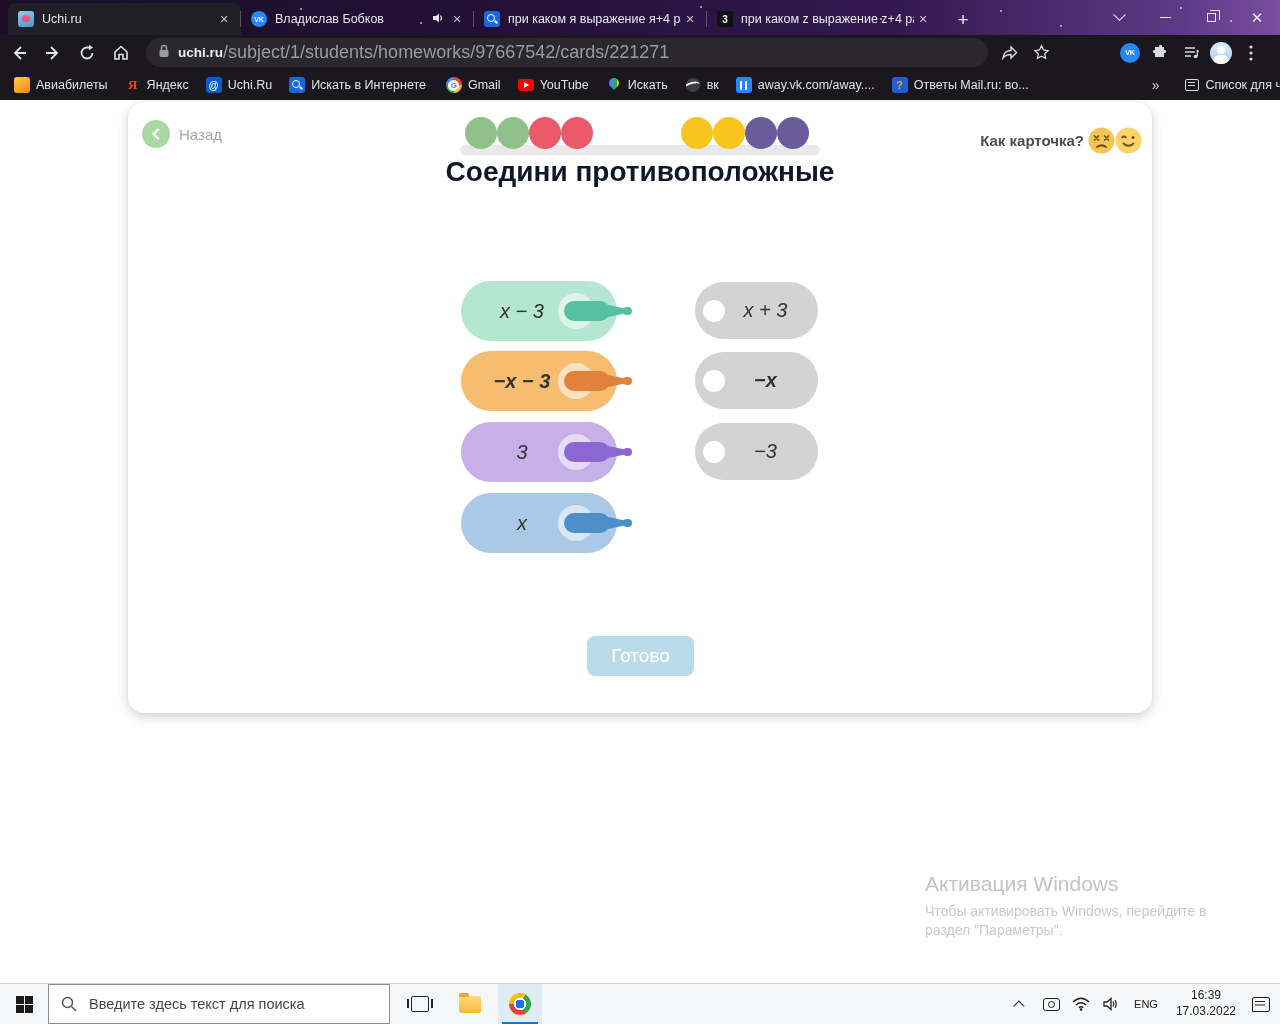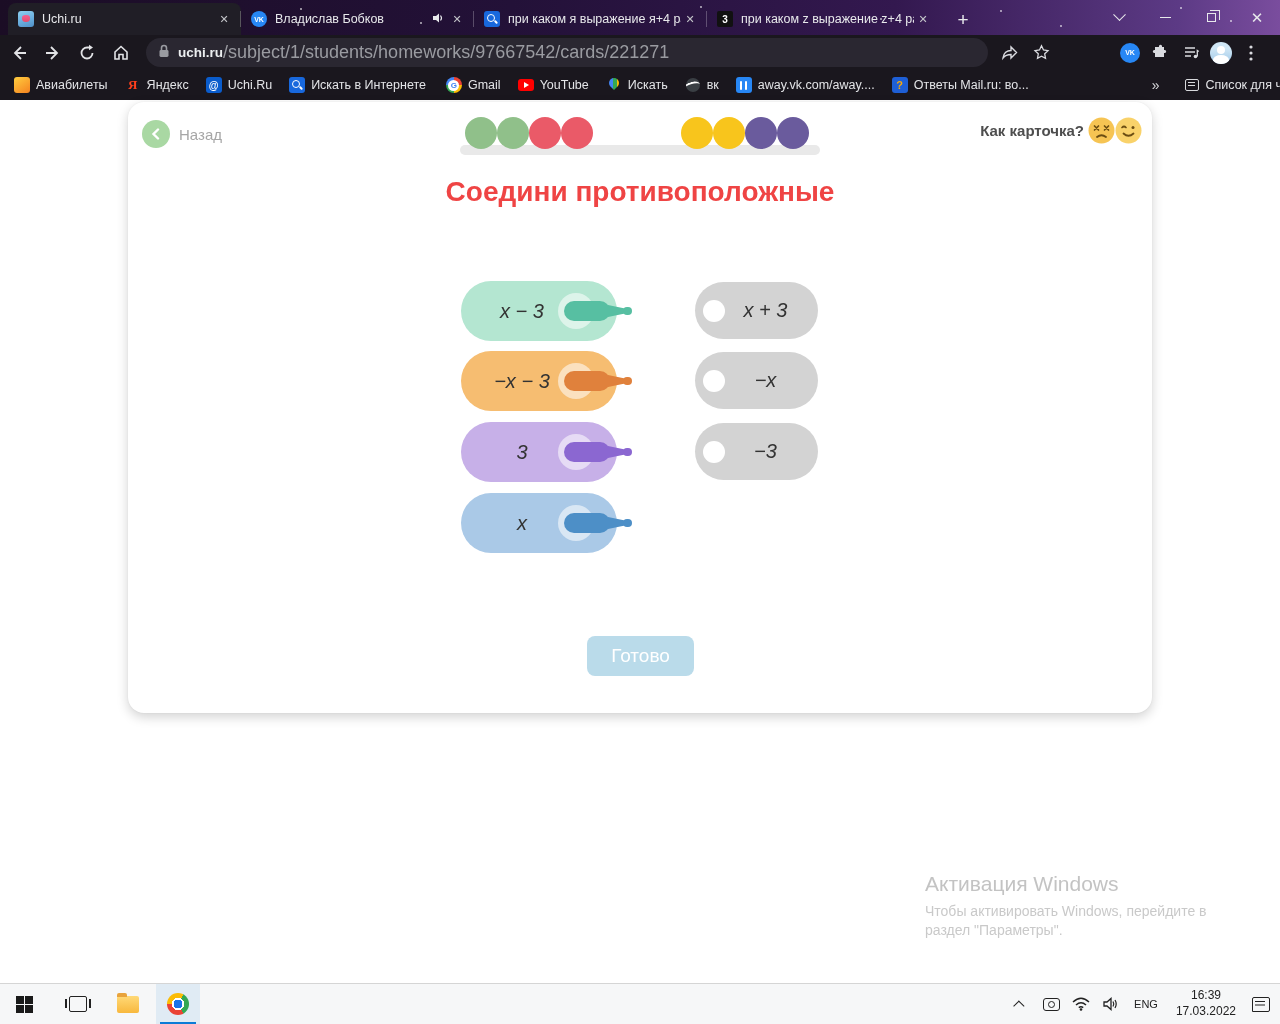--- a/index.html
+++ b/index.html
@@ -91,29 +91,29 @@
     border-radius:16px; box-shadow:0 4px 12px rgba(0,0,0,.18), 0 0 2px rgba(0,0,0,.06); }
 
   .back-btn { position:absolute; left:14px; top:18px; display:flex; align-items:center; gap:9px; cursor:pointer; }
   .back-circle { width:28px; height:28px; border-radius:50%; background:#a9d8a3; display:flex; align-items:center; justify-content:center; }
   .back-label { color:#a6a6a6; font-size:15px; }
 
   .progress { position:absolute; left:332px; top:15px; width:360px; height:42px; }
   .progress-track { position:absolute; left:0; top:28px; width:360px; height:10px; border-radius:5px; background:#e9e9e9; }
   .pdot { position:absolute; top:0; width:32px; height:32px; border-radius:50%; }
 
-  .feedback { position:absolute; right:10px; top:15px; display:flex; align-items:center; gap:0; }
+  .feedback { position:absolute; right:10px; top:25px; display:flex; align-items:center; gap:0; }
   .feedback-label { color:#4e4e4e; font-size:15px; font-weight:bold; margin-right:4px; }
   .emoji { width:27px; height:27px; cursor:pointer; }
 
-  .card-title { position:absolute; left:0; top:74px; width:1024px; text-align:center;
-    font-size:28px; font-weight:bold; color:#ef4444; }
+  .card-title { position:absolute; left:0; top:54px; width:1024px; text-align:center;
+    font-size:28px; font-weight:bold; color:#0f172a; }
 
   .match-row { position:absolute; left:333px; width:357px; height:60px; }
-  .row-0 { top:179px; } .row-1 { top:249px; } .row-2 { top:320px; } .row-3 { top:391px; }
+  .row-0 { top:179px; } .row-1 { top:249px;font-weight:bold; } .row-2 { top:320px; } .row-3 { top:391px; }
   .pill { border-radius:30px; display:flex; align-items:center; justify-content:center; }
   .pill-left { position:absolute; left:0; top:0; width:156px; height:60px; cursor:grab; }
   .pill-right { position:absolute; left:234px; top:1px; width:123px; height:57px; background:#d3d3d3; cursor:pointer; }
   .pill-label { font-size:20px; font-style:italic; color:#333; }
   .pill-left .pill-label { margin-right:34px; }
   .socket { position:absolute; left:8px; top:17.5px; width:22px; height:22px; border-radius:50%; background:#fff; }
   .pill-right .pill-label { margin-left:18px; }
   .connector { position:absolute; left:0; top:0; width:176px; height:60px; pointer-events:none; }
   .halo { position:absolute; left:97px; top:12px; width:36px; height:36px; border-radius:50%; background:rgba(255,255,255,.55); }
   .knob { position:absolute; left:103px; top:20px; width:46px; height:20px; border-radius:10px; }
@@ -452,20 +452,27 @@
 
   <div class="taskbar">
     <div class="start">
       <span class="winlogo">
           <i></i>
           <i></i>
           <i></i>
           <i></i>
         </span>
     </div>
+    <div class="tb-search">
+      <svg width="16" height="16" viewBox="0 0 16 16">
+          <circle cx="6.5" cy="6.5" r="5" stroke="#555" stroke-width="1.5" fill="none"></circle>
+          <path d="M10.5 10.5 L15 15" stroke="#555" stroke-width="1.5"></path>
+        </svg>
+      <span class="tb-search-text">Введите здесь текст для поиска</span>
+    </div>
     <div class="tb-ic" style="margin-left:8px">
         <span class="taskview"></span>
       </div>
     <div class="tb-ic" style="margin-left:6px">
         <span class="folder"></span>
       </div>
     <div class="tb-ic tb-chrome" style="margin-left:6px">
         <span class="chrome-logo"></span>
       </div>
     <div class="tray">

